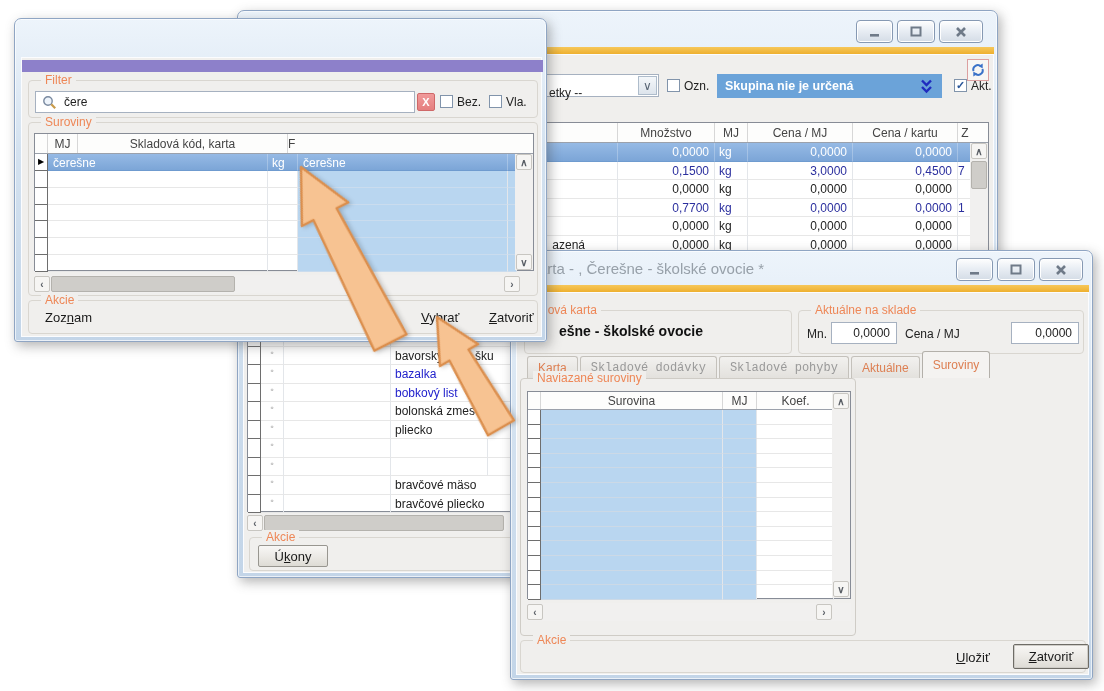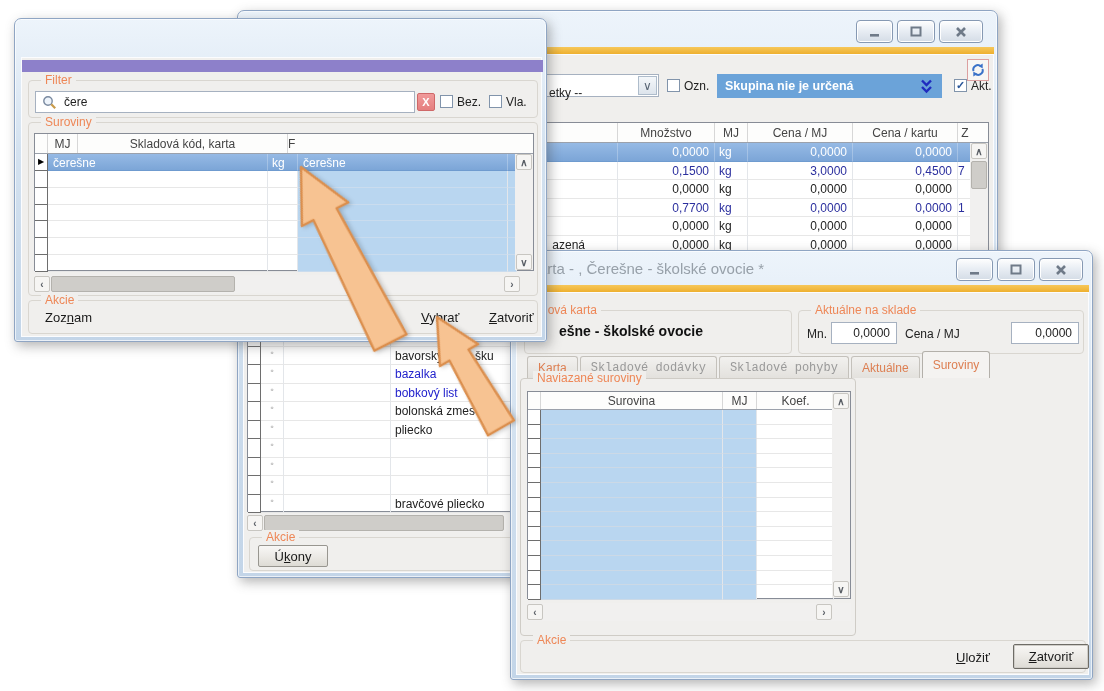--- a/index.html
+++ b/index.html
@@ -321,20 +321,21 @@
           <div class="cell" style="width:97px;"></div>
             <div class="cell" style="width:33px;"></div>
             <div class="cell" style="width:105px;"></div>
             <div class="cell" style="width:105px;"></div>
             <div class="cell" style="width:14px;"></div>
         </div>
         <div class="grow" style="height:18.5px;">
           <div class="selcell" style="width:13px;"></div>
           <div class="cell" style="width:23px; text-align:center; color:#777; font-size:10px;">◦</div>
           <div class="cell" style="width:107px;"></div>
+          <div class="cell" style="width:227px; padding:2px 0 0 4px;">bravčové mäso</div>
           <div class="cell" style="width:97px;"></div>
             <div class="cell" style="width:33px;"></div>
             <div class="cell" style="width:105px;"></div>
             <div class="cell" style="width:105px;"></div>
             <div class="cell" style="width:14px;"></div>
         </div>
         <div class="grow" style="height:18.5px;">
           <div class="selcell" style="width:13px;"></div>
           <div class="cell" style="width:23px; text-align:center; color:#777; font-size:10px;">◦</div>
           <div class="cell" style="width:107px;"></div>

